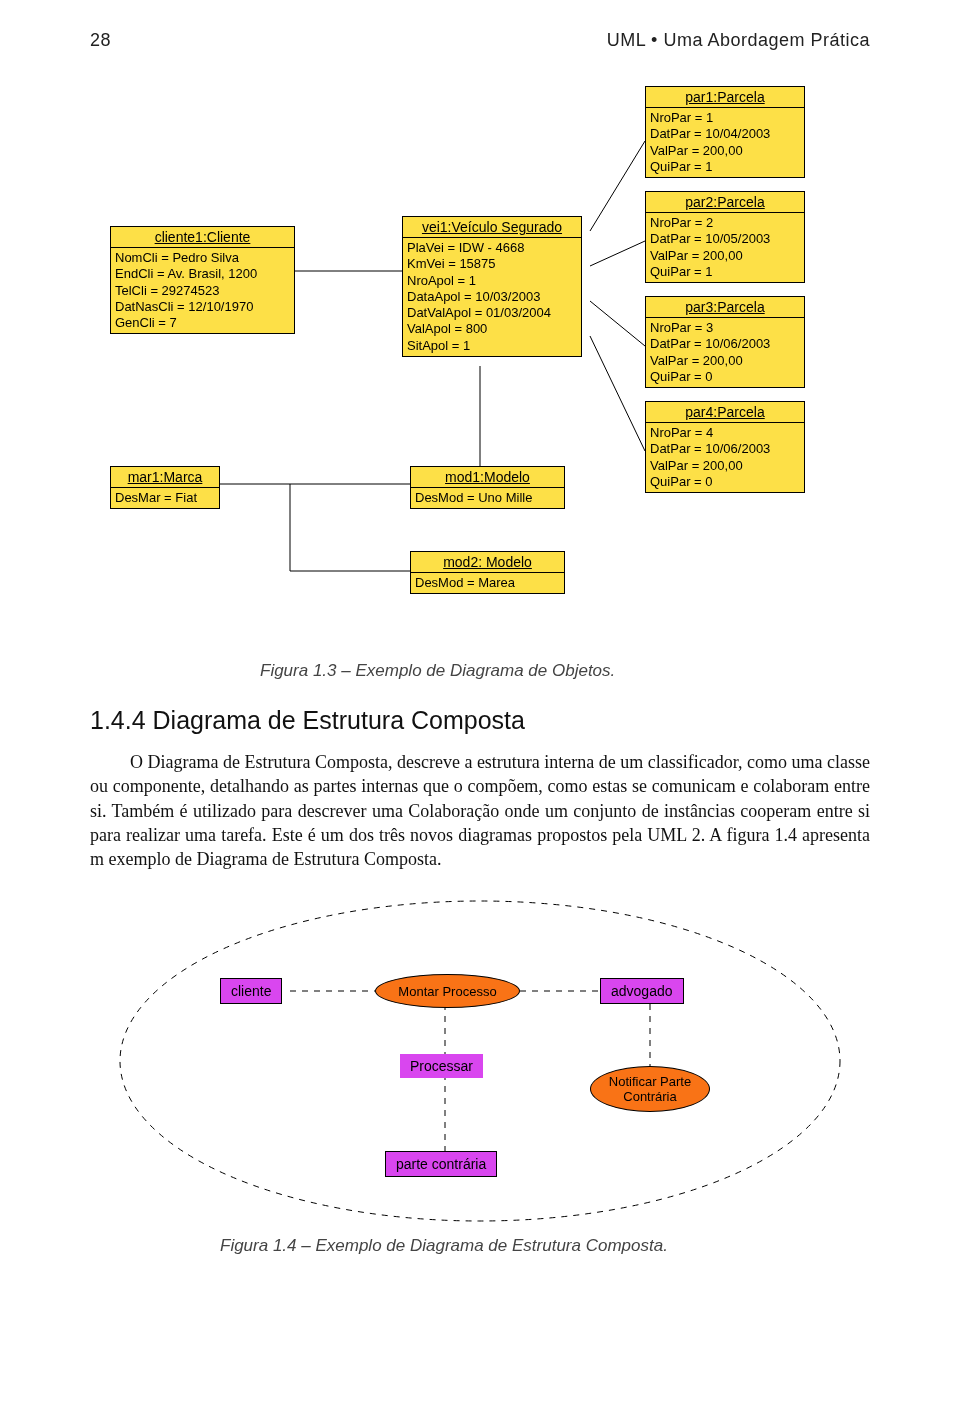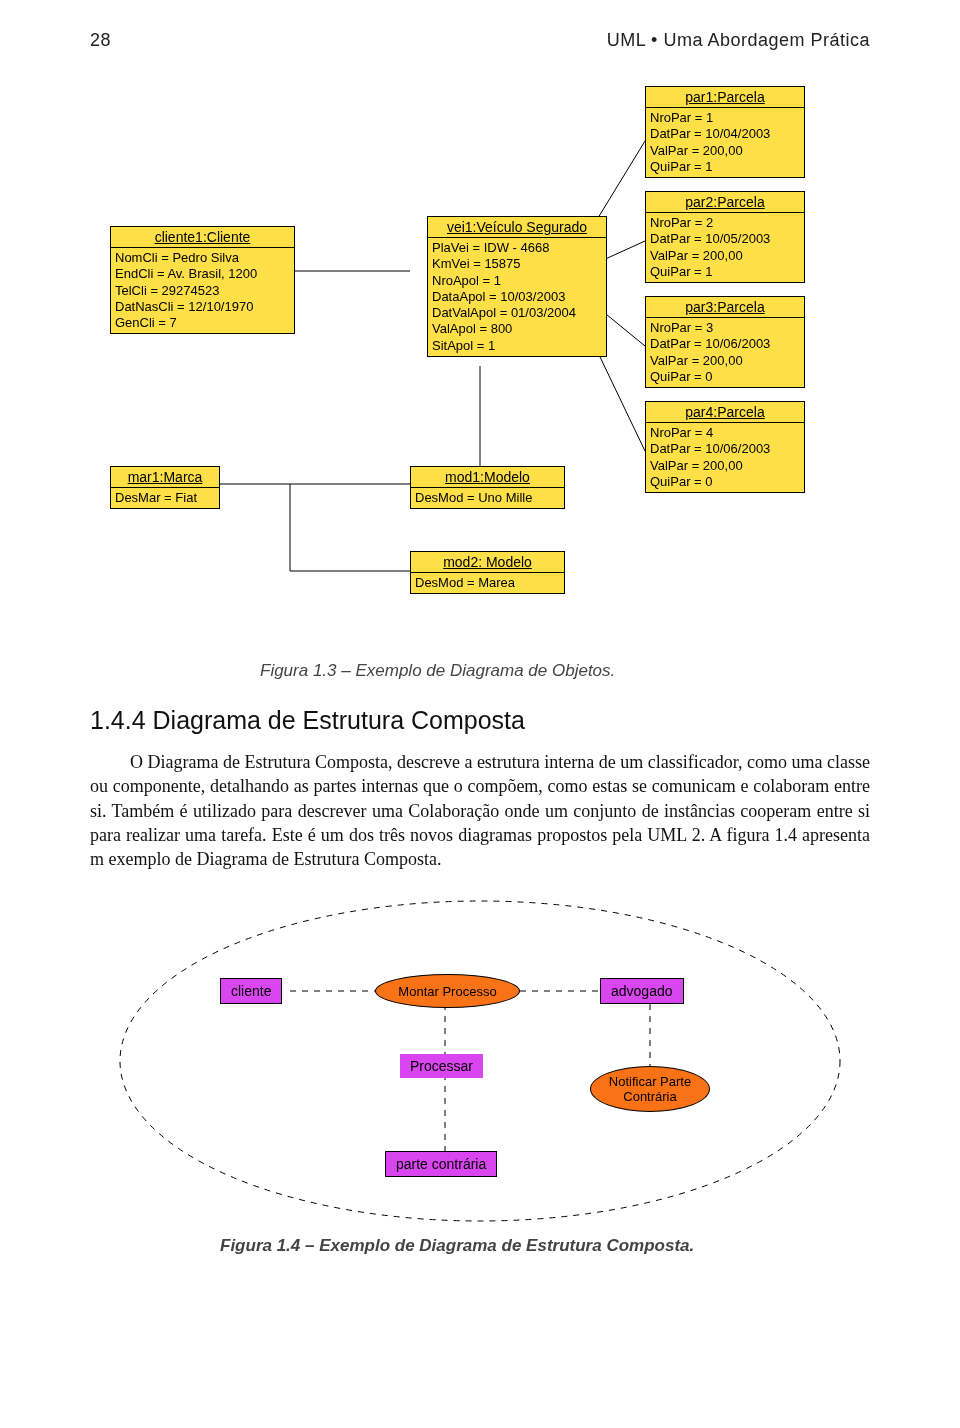--- a/index.html
+++ b/index.html
@@ -75,21 +75,21 @@
     font-family: Arial, sans-serif;
     font-size: 13px;
     display: flex;
     align-items: center;
     justify-content: center;
     text-align: center;
     padding: 2px;
   }
   .fig-caption2 {
     font-family: Arial, sans-serif;
-    font-weight: 700;
+    font-weight: 400;
     font-style: italic;
     font-size: 17px;
     color: #444;
     margin: 10px 0 0 130px;
   }
 </style>
 </head>
 <body>
 
 <div class="header-row">
@@ -114,21 +114,21 @@
     <div class="obj-title">cliente1:Cliente</div>
     <div class="obj-body">
       <div>NomCli = Pedro Silva</div>
       <div>EndCli = Av. Brasil, 1200</div>
       <div>TelCli = 29274523</div>
       <div>DatNasCli = 12/10/1970</div>
       <div>GenCli = 7</div>
     </div>
   </div>
 
-  <div class="obj-box" style="left:337px; top:145px; width:180px;">
+  <div class="obj-box" style="left:312px; top:145px; width:180px;">
     <div class="obj-title">vei1:Veículo Segurado</div>
     <div class="obj-body">
       <div>PlaVei = IDW - 4668</div>
       <div>KmVei = 15875</div>
       <div>NroApol = 1</div>
       <div>DataApol = 10/03/2003</div>
       <div>DatValApol = 01/03/2004</div>
       <div>ValApol = 800</div>
       <div>SitApol = 1</div>
     </div>

